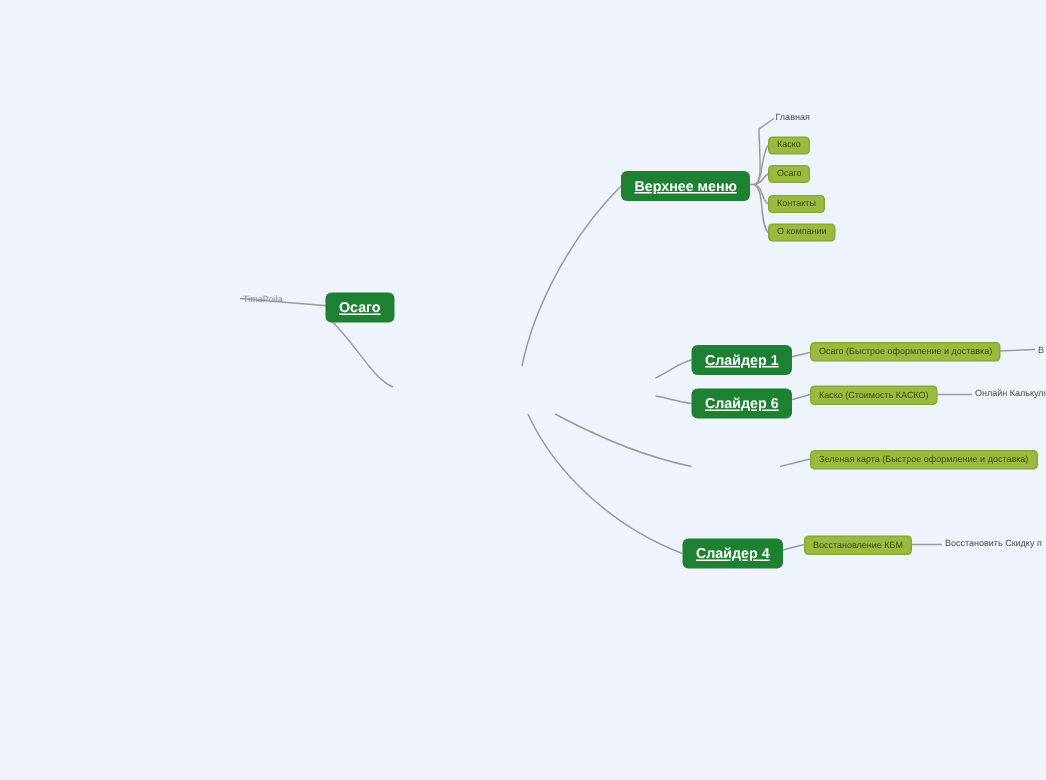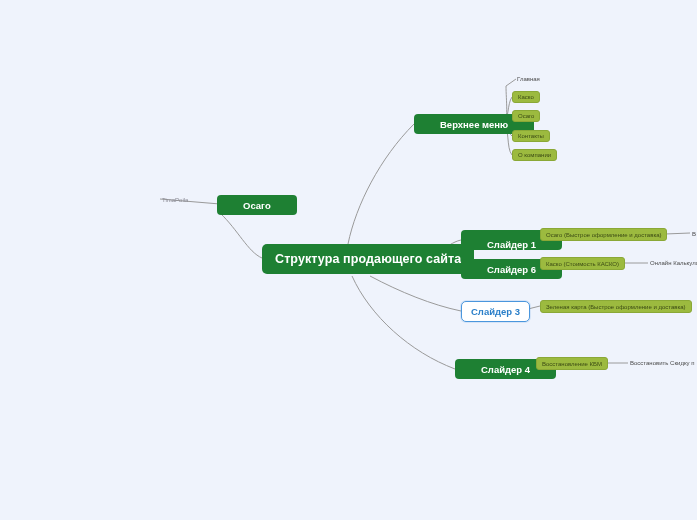--- a/index.html
+++ b/index.html
@@ -47,22 +47,23 @@
     letter-spacing: 0.1px;
   }
 
   
   .node-branch {
     background: #1e8033;
     color: #ffffff;
     font-size: 9.5px;
     font-weight: bold;
     border-radius: 4px;
-    padding: 0 26px;
+    padding: 0 9px;
     height: 20px;
+    text-decoration: underline;
   }
 
   
   .node-selected {
     background: #ffffff;
     color: #2a7fc9;
     font-size: 9.5px;
     font-weight: bold;
     border: 1.5px solid #4a96dd;
     border-radius: 5px;
@@ -134,23 +135,20 @@
       <path d="M 519,269 L 540,263"></path>
       <path d="M 623,263 L 648,263"></path>
 
       <path d="M 520,311 L 540,306"></path>
 
       <path d="M 513,369 L 536,363"></path>
       <path d="M 604,363 L 628,363"></path>
     </g>
   </svg>
 
-  <div class="node node-root" style="left:262px; top:244px;">
-    <span>Структура продающего сайта</span>
-  </div>
 
   <div class="node node-branch" style="left:217px; top:195px;">
     <span>Осаго</span>
   </div>
 
   <div class="node node-text faint" style="left:160px; top:194px;">
     <span>TimaPoila</span>
   </div>
 
   <div class="node node-branch" style="left:414px; top:114px;">
@@ -170,21 +168,21 @@
   </div>
 
   <div class="node node-leaf" style="left:512px; top:130px;">
     <span>Контакты</span>
   </div>
 
   <div class="node node-leaf" style="left:512px; top:149px;">
     <span>О компании</span>
   </div>
 
-  <div class="node node-branch" style="left:461px; top:230px;align-items:flex-end;">
+  <div class="node node-branch" style="left:461px; top:230px;">
     <span>Слайдер 1</span>
   </div>
 
   <div class="node node-leaf wide" style="left:540px; top:228px;">
     <span>Осаго (Быстрое оформление и доставка)</span>
   </div>
 
   <div class="node node-text" style="left:690px; top:228px;">
     <span>В</span>
   </div>
@@ -194,23 +192,20 @@
   </div>
 
   <div class="node node-leaf wide" style="left:540px; top:257px;">
     <span>Каско (Стоимость КАСКО)</span>
   </div>
 
   <div class="node node-text" style="left:648px; top:257px;">
     <span>Онлайн Калькулят</span>
   </div>
 
-  <div class="node node-selected" style="left:461px; top:301px;">
-    <span>Слайдер 3</span>
-  </div>
 
   <div class="node node-leaf wide" style="left:540px; top:300px;">
     <span>Зеленая карта (Быстрое оформление и доставка)</span>
   </div>
 
   <div class="node node-branch" style="left:455px; top:359px;">
     <span>Слайдер 4</span>
   </div>
 
   <div class="node node-leaf wide" style="left:536px; top:357px;">

